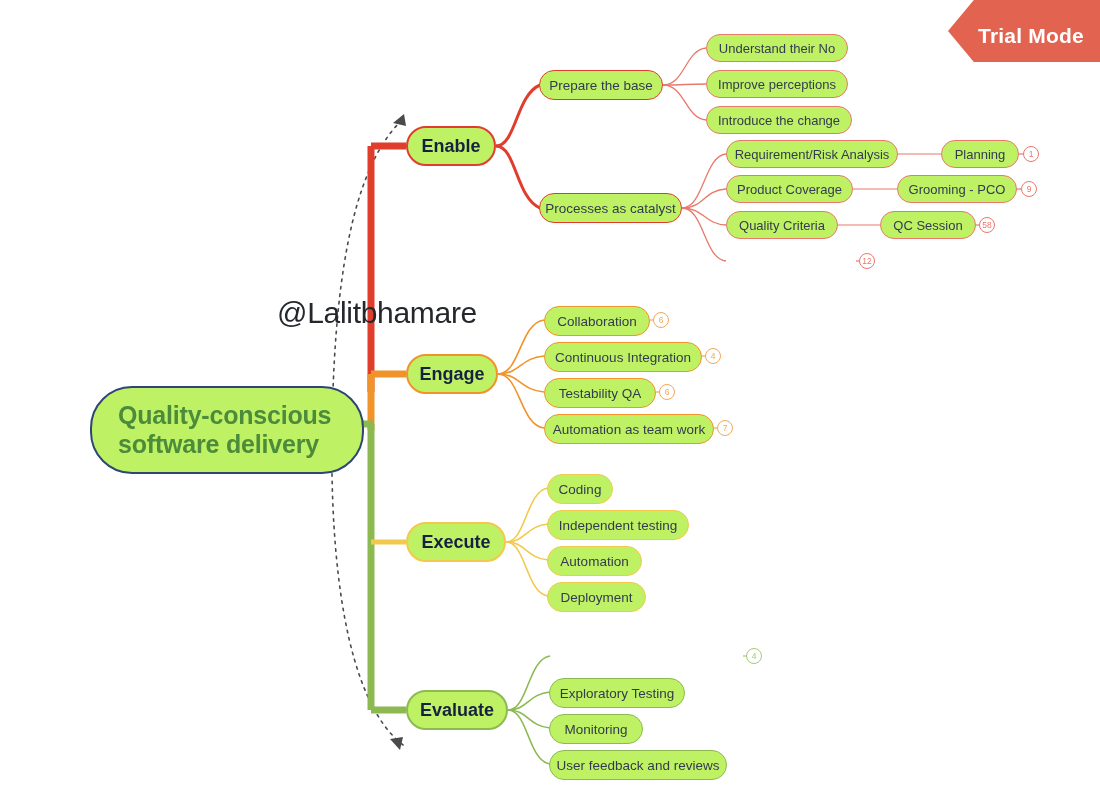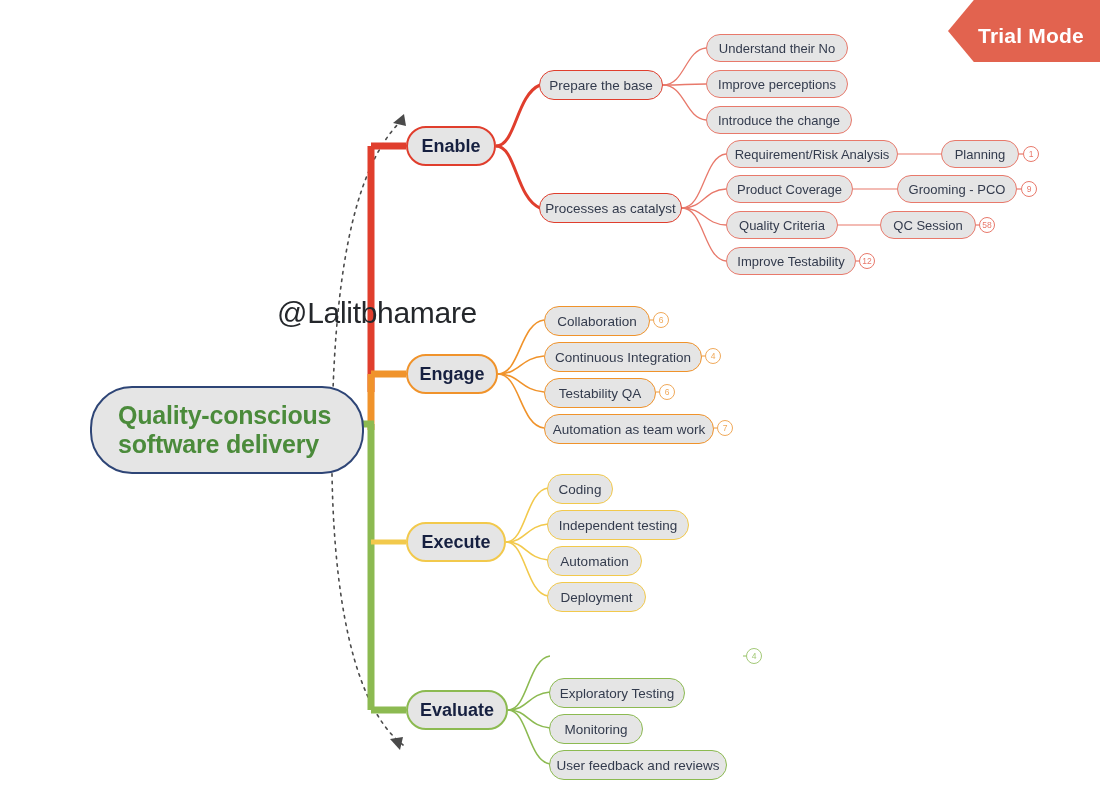--- a/index.html
+++ b/index.html
@@ -58,21 +58,21 @@
     left: 0; top: 0;
     width: 1100px; height: 797px;
     z-index: 5;
     pointer-events: none;
   }
 
   
   .node {
     position: absolute;
     box-sizing: border-box;
-    background: #e5e5e5;
+    background: #bef264;
     border-radius: 999px;
     display: flex;
     align-items: center;
     justify-content: center;
     white-space: nowrap;
     z-index: 20;
   }
 
   
   .node.central {
@@ -239,21 +239,20 @@
 
   <div class="node leaf" style="left:706px; top:34px; width:142px; border-color:#e8796b;">Understand their No</div>
   <div class="node leaf" style="left:706px; top:70px; width:142px; border-color:#e8796b;">Improve perceptions</div>
   <div class="node leaf" style="left:706px; top:106px; width:146px; border-color:#e8796b;">Introduce the change</div>
 
   <div class="node sub" style="left:539px; top:193px; width:143px; border-color:#e03e2d;">Processes as catalyst</div>
 
   <div class="node leaf" style="left:726px; top:140px; width:172px; border-color:#e8796b;">Requirement/Risk Analysis</div>
   <div class="node leaf" style="left:726px; top:175px; width:127px; border-color:#e8796b;">Product Coverage</div>
   <div class="node leaf" style="left:726px; top:211px; width:112px; border-color:#e8796b;">Quality Criteria</div>
-  <div class="node leaf" style="left:726px; top:247px; width:130px; border-color:#e8796b;">Improve Testability</div>
 
   <div class="node leaf" style="left:941px; top:140px; width:78px; border-color:#e8796b;">Planning</div>
   <div class="node leaf" style="left:897px; top:175px; width:120px; border-color:#e8796b;">Grooming - PCO</div>
   <div class="node leaf" style="left:880px; top:211px; width:96px; border-color:#e8796b;">QC Session</div>
 
   <div class="badge" style="left:1023px; top:146px; border-color:#e8796b; color:#e8796b;">1</div>
   <div class="badge" style="left:1021px; top:181px; border-color:#e8796b; color:#e8796b;">9</div>
   <div class="badge" style="left:979px; top:217px; border-color:#e8796b; color:#e8796b;">58</div>
   <div class="badge" style="left:859px; top:253px; border-color:#e8796b; color:#e8796b;">12</div>
 

